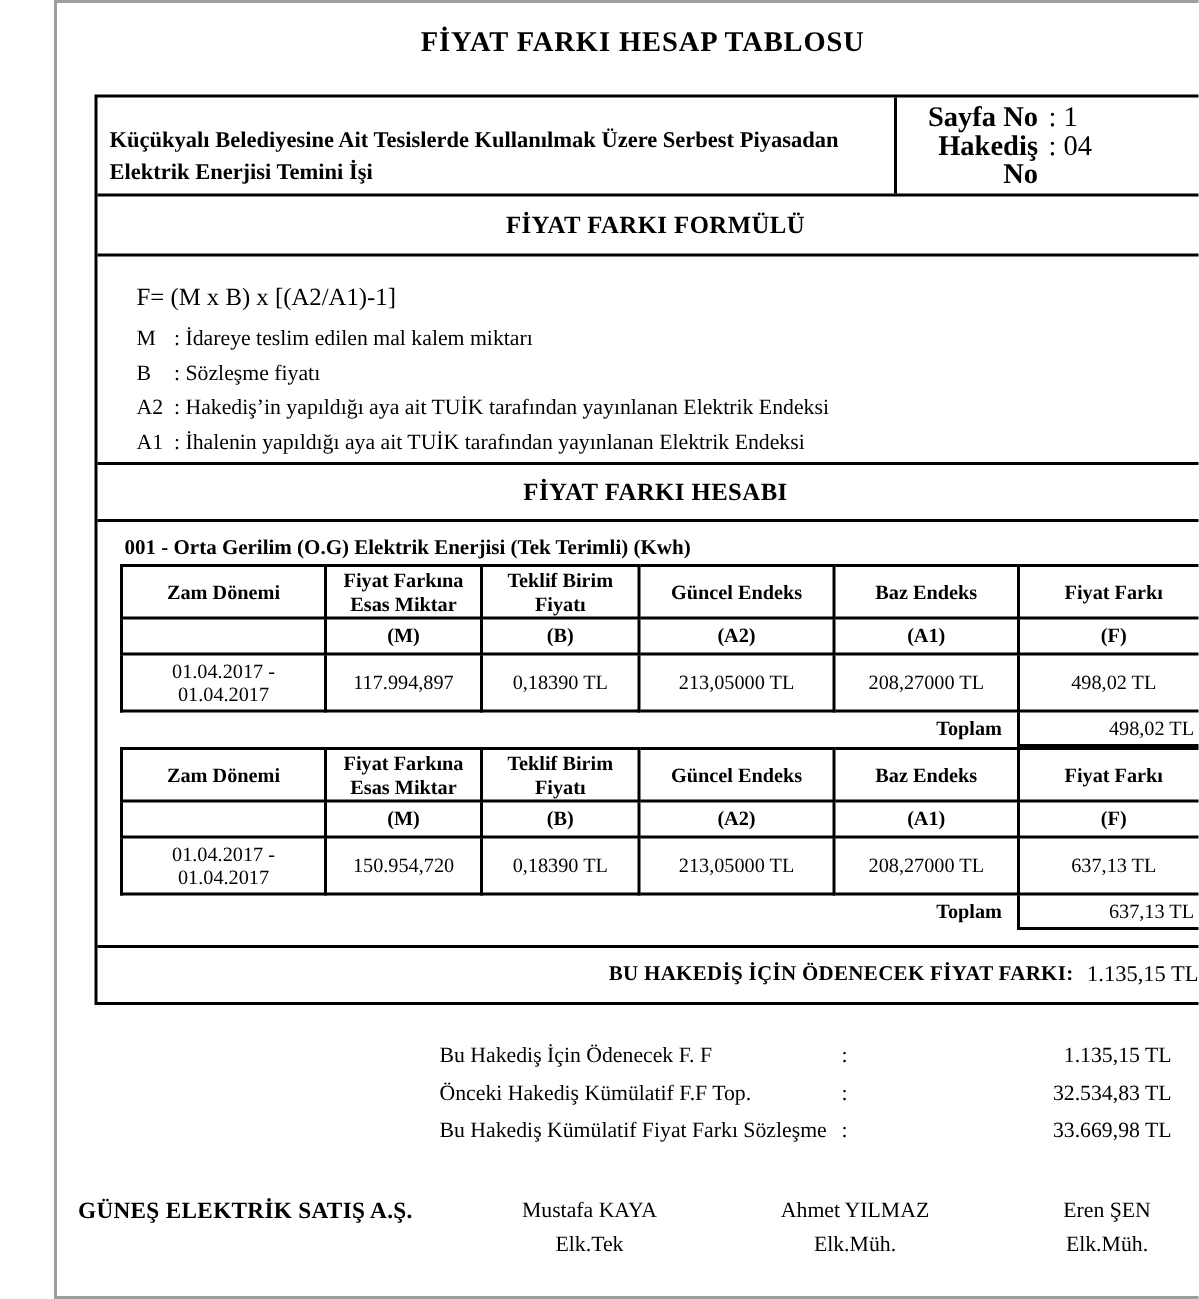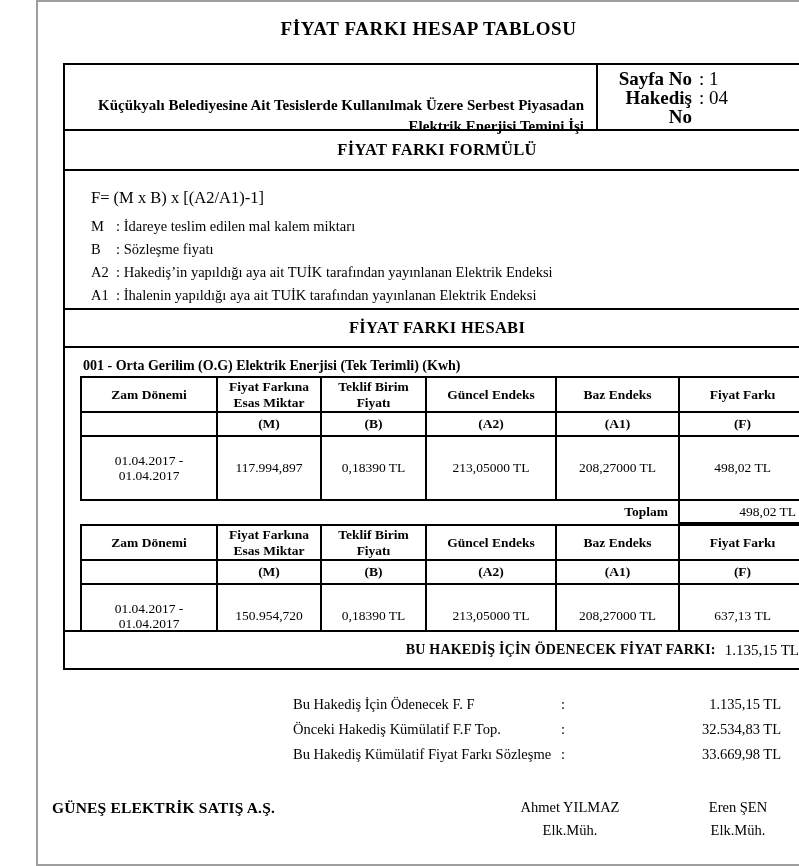--- a/index.html
+++ b/index.html
@@ -19,22 +19,22 @@
     text-align:center; font-weight:bold; font-size:19px; letter-spacing:0.6px;
   }
   .main-box {
     position:absolute; left:25px; top:61px; width:748px; height:607px;
     border:2px solid #000;
     display:flex; flex-direction:column;
   }
   
   .hdr-row { height:66px; border-bottom:2px solid #000; display:flex; }
   .hdr-job {
-    flex:1; padding:30px 12px 0 8px;
-    font-weight:bold; font-size:15px; line-height:20.5px;text-align:right;
+    flex:1; padding:19px 12px 0 8px;
+    font-weight:bold; font-size:15px; line-height:20.5px;
   }
   .hdr-meta { width:213px; border-left:2px solid #000; padding-top:4px; }
   .meta-line { display:flex; line-height:19px; font-size:19px; }
   .meta-label { width:94px; text-align:right; font-weight:bold; }
   .meta-value { padding-left:7px; }
   
   .band { text-align:center; font-weight:bold; font-size:16.5px; letter-spacing:0.3px; }
   .band-formula { height:40px; line-height:38px; border-bottom:2px solid #000; }
   .band-hesap   { height:38px; line-height:36px; border-bottom:2px solid #000; }
   
@@ -48,21 +48,21 @@
   .tbl-caption.second { margin-top:9px; }
   table.calc-table {
     border-collapse:collapse; table-layout:fixed;
     width:725px; margin-left:15px;
     font-size:13.5px;
   }
   table.calc-table td { border:2px solid #000; text-align:center; padding:1px 3px; }
   .th-row td  { font-weight:bold; height:34px; line-height:15.5px; }
   .sym-row td { font-weight:bold; height:24px; }
   .data-row td { height:33px; }
-  .data-row td.date-cell { line-height:15px; padding:16px 6px; }
+  .data-row td.date-cell { line-height:15px; padding:3px 6px; }
   td.num { text-align:right; padding-right:9px; }
   .total-row td.total-label {
     border:none; text-align:right; font-weight:bold;
     height:23px; padding-right:10px;
   }
   .total-row td.total-value { height:23px; text-align:right; padding-right:9px; }
   
   .grand-row {
     height:38px; border-top:2px solid #000;
     display:flex; justify-content:flex-end; align-items:center;
@@ -241,20 +241,24 @@
     </div>
     <div class="sum-row">
       <span class="sum-label">Bu Hakediş Kümülatif Fiyat Farkı Sözleşme</span>
       <span class="sum-colon">:</span>
       <span class="sum-value">33.669,98 TL</span>
     </div>
   </div>
 
   <div class="company">GÜNEŞ ELEKTRİK SATIŞ A.Ş.</div>
 
+  <div class="sig sig-1">
+    <div class="sig-name">Mustafa KAYA</div>
+    <div class="sig-title">Elk.Tek</div>
+  </div>
   <div class="sig sig-2">
     <div class="sig-name">Ahmet YILMAZ</div>
     <div class="sig-title">Elk.Müh.</div>
   </div>
   <div class="sig sig-3">
     <div class="sig-name">Eren ŞEN</div>
     <div class="sig-title">Elk.Müh.</div>
   </div>
 
 </div>

